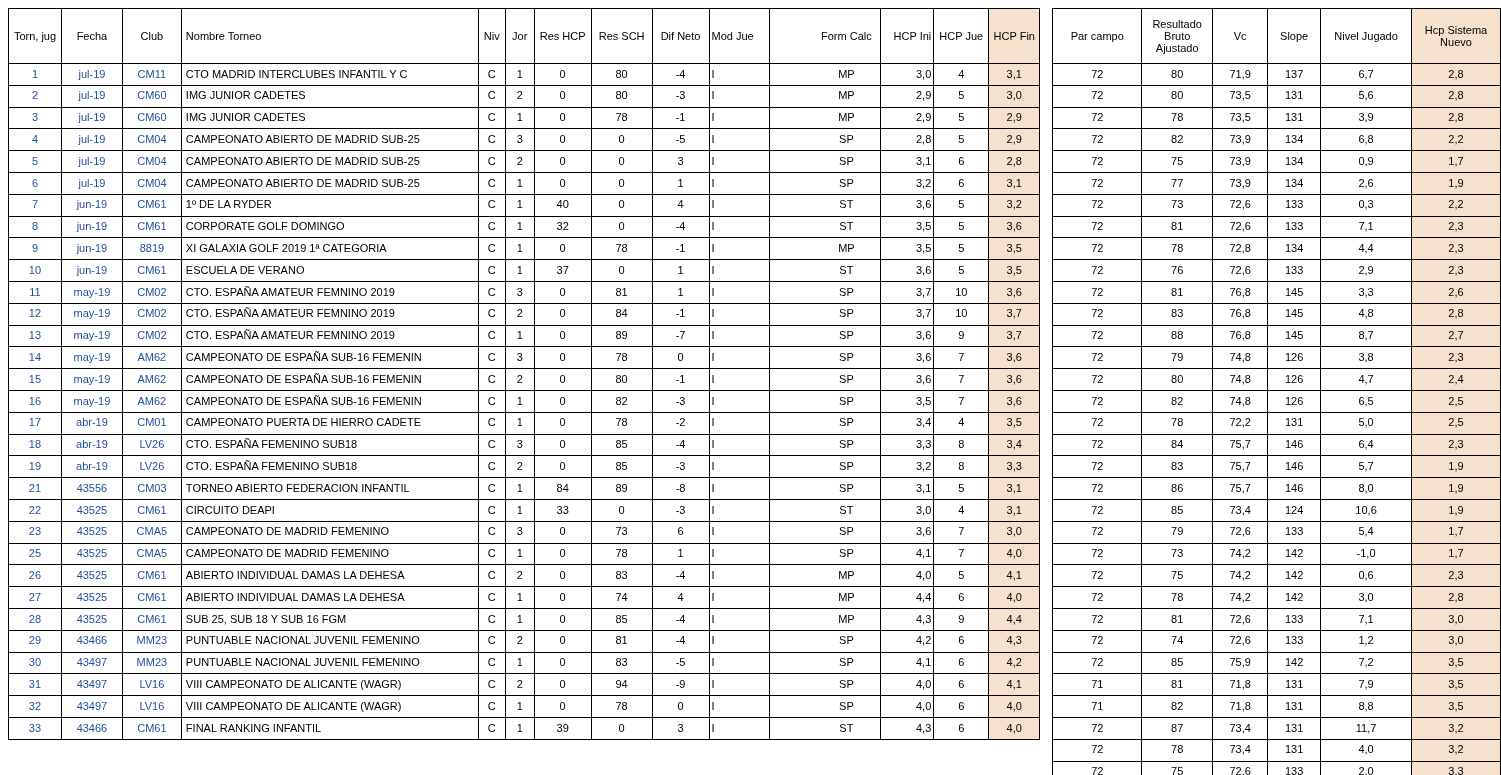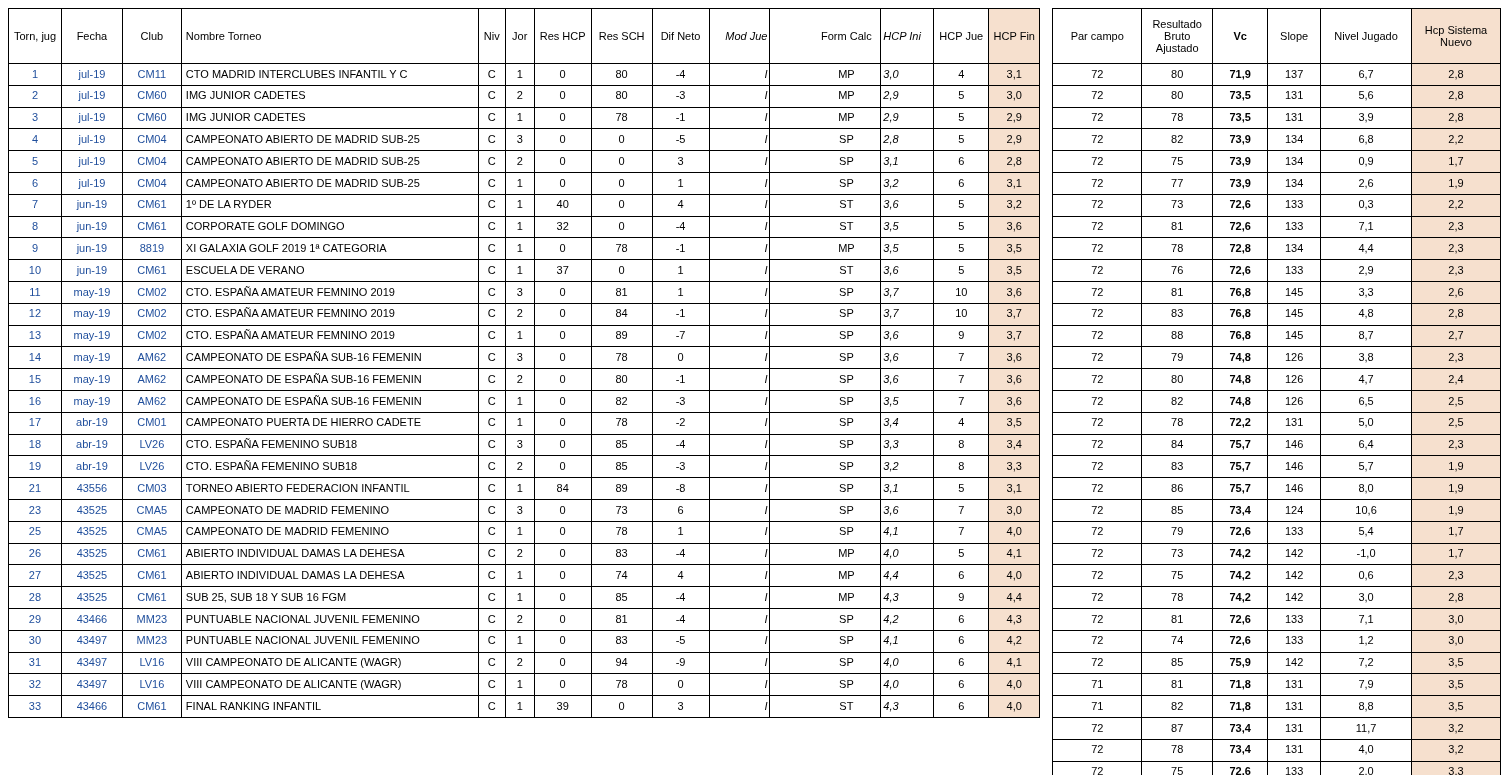--- a/index.html
+++ b/index.html
@@ -49,30 +49,30 @@
   .tbl-left thead th { height: 54px; }
   .c-num      { width: 48px;  text-align: center; margin-top: 8px; }
   .c-fecha    { width: 56px;  text-align: center; }
   .c-club     { width: 54px;  text-align: center; }
   .c-nombre   { width: 290px; text-align: left; padding-left: 4px; }
   .c-niv      { width: 22px;  text-align: center; }
   .c-jor      { width: 24px;  text-align: center; }
   .c-reshcp   { width: 52px;  text-align: center; }
   .c-ressch   { width: 56px;  text-align: center; }
   .c-difneto  { width: 52px;  text-align: center; }
-  .c-modjue   { width: 56px;  text-align: right; font-style: italic; }
+  .c-modjue   { width: 56px;  text-align: left; }
   .c-formcalc { width: 64px;  text-align: center; padding-left: 44px; }
-  .c-hcpini   { width: 48px;  text-align: left; font-style: italic; }
+  .c-hcpini   { width: 48px;  text-align: right; }
   .c-hcpjue   { width: 50px;  text-align: center; }
   .c-hcpfin   { width: 46px;  text-align: center; }
   
   .tbl-right thead th { height: 54px; }
   .r-par    { width: 84px;  text-align: center; }
   .r-bruto  { width: 66px;  text-align: center; }
-  .r-vc     { width: 50px;  text-align: center; font-weight: bold; }
+  .r-vc     { width: 50px;  text-align: center; }
   .r-slope  { width: 48px;  text-align: center; }
   .r-nivel  { width: 86px;  text-align: center; }
   .r-hcpsn  { width: 84px;  text-align: center; margin-top: 44px; }
 
   .shaded { background: #f6e0ce; }
   .blue   { color: #1f4e9c; }
 </style>
 </head>
 <body>
 
@@ -412,20 +412,36 @@
           <td class="c-reshcp">84</td>
           <td class="c-ressch">89</td>
           <td class="c-difneto">-8</td>
           <td class="c-modjue">I</td>
           <td class="c-formcalc">SP</td>
           <td class="c-hcpini">3,1</td>
           <td class="c-hcpjue">5</td>
           <td class="c-hcpfin shaded">3,1</td>
         </tr>
         <tr>
+          <td class="c-num blue">22</td>
+          <td class="c-fecha blue">43525</td>
+          <td class="c-club blue">CM61</td>
+          <td class="c-nombre">CIRCUITO DEAPI</td>
+          <td class="c-niv">C</td>
+          <td class="c-jor">1</td>
+          <td class="c-reshcp">33</td>
+          <td class="c-ressch">0</td>
+          <td class="c-difneto">-3</td>
+          <td class="c-modjue">I</td>
+          <td class="c-formcalc">ST</td>
+          <td class="c-hcpini">3,0</td>
+          <td class="c-hcpjue">4</td>
+          <td class="c-hcpfin shaded">3,1</td>
+        </tr>
+        <tr>
           <td class="c-num blue">23</td>
           <td class="c-fecha blue">43525</td>
           <td class="c-club blue">CMA5</td>
           <td class="c-nombre">CAMPEONATO DE MADRID FEMENINO</td>
           <td class="c-niv">C</td>
           <td class="c-jor">3</td>
           <td class="c-reshcp">0</td>
           <td class="c-ressch">73</td>
           <td class="c-difneto">6</td>
           <td class="c-modjue">I</td>

